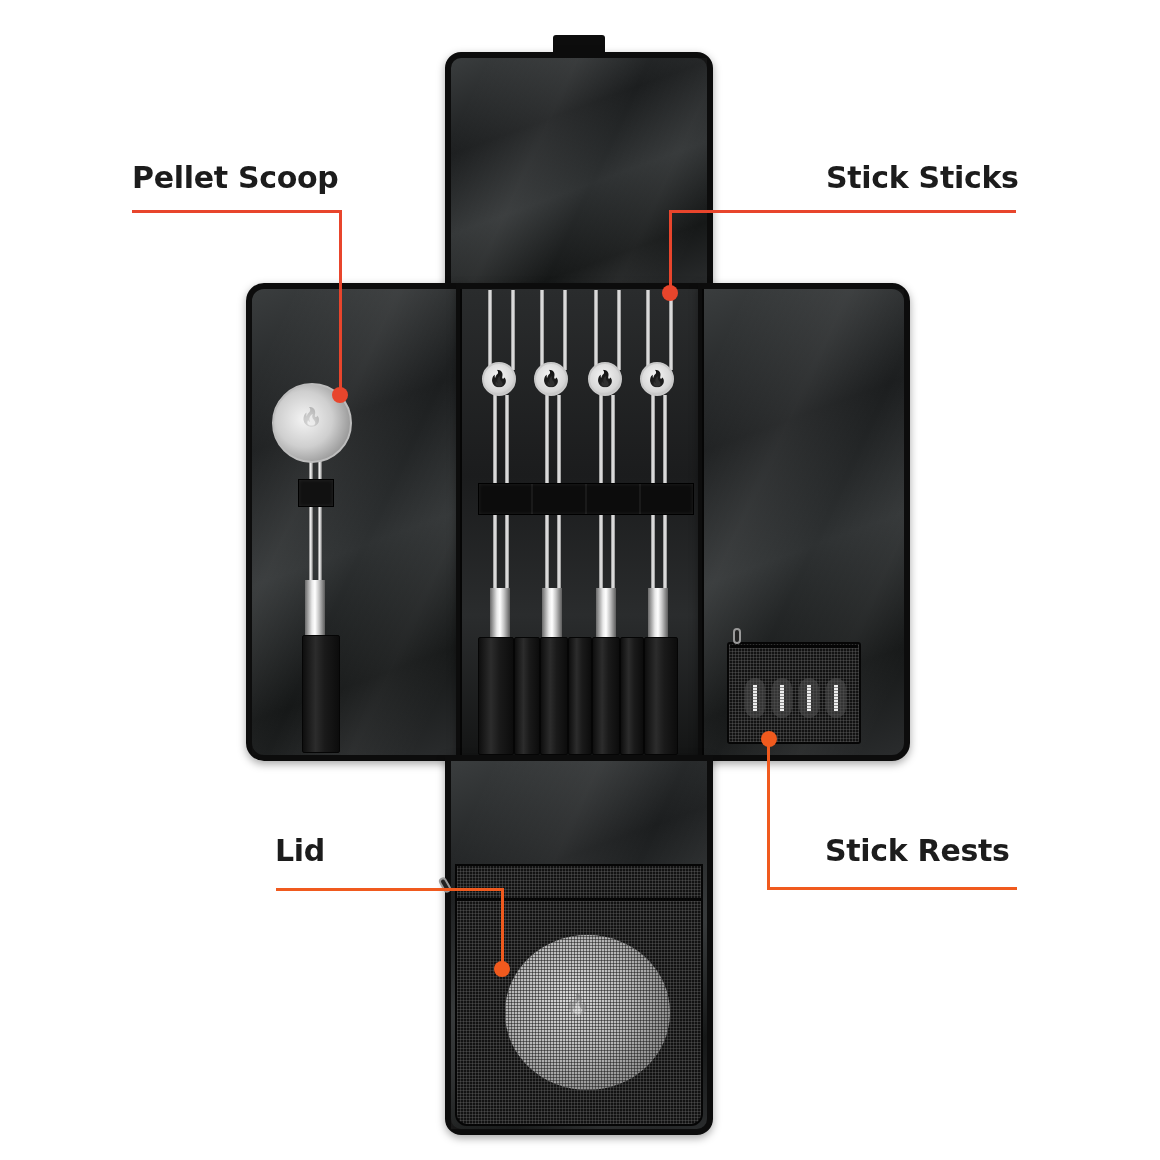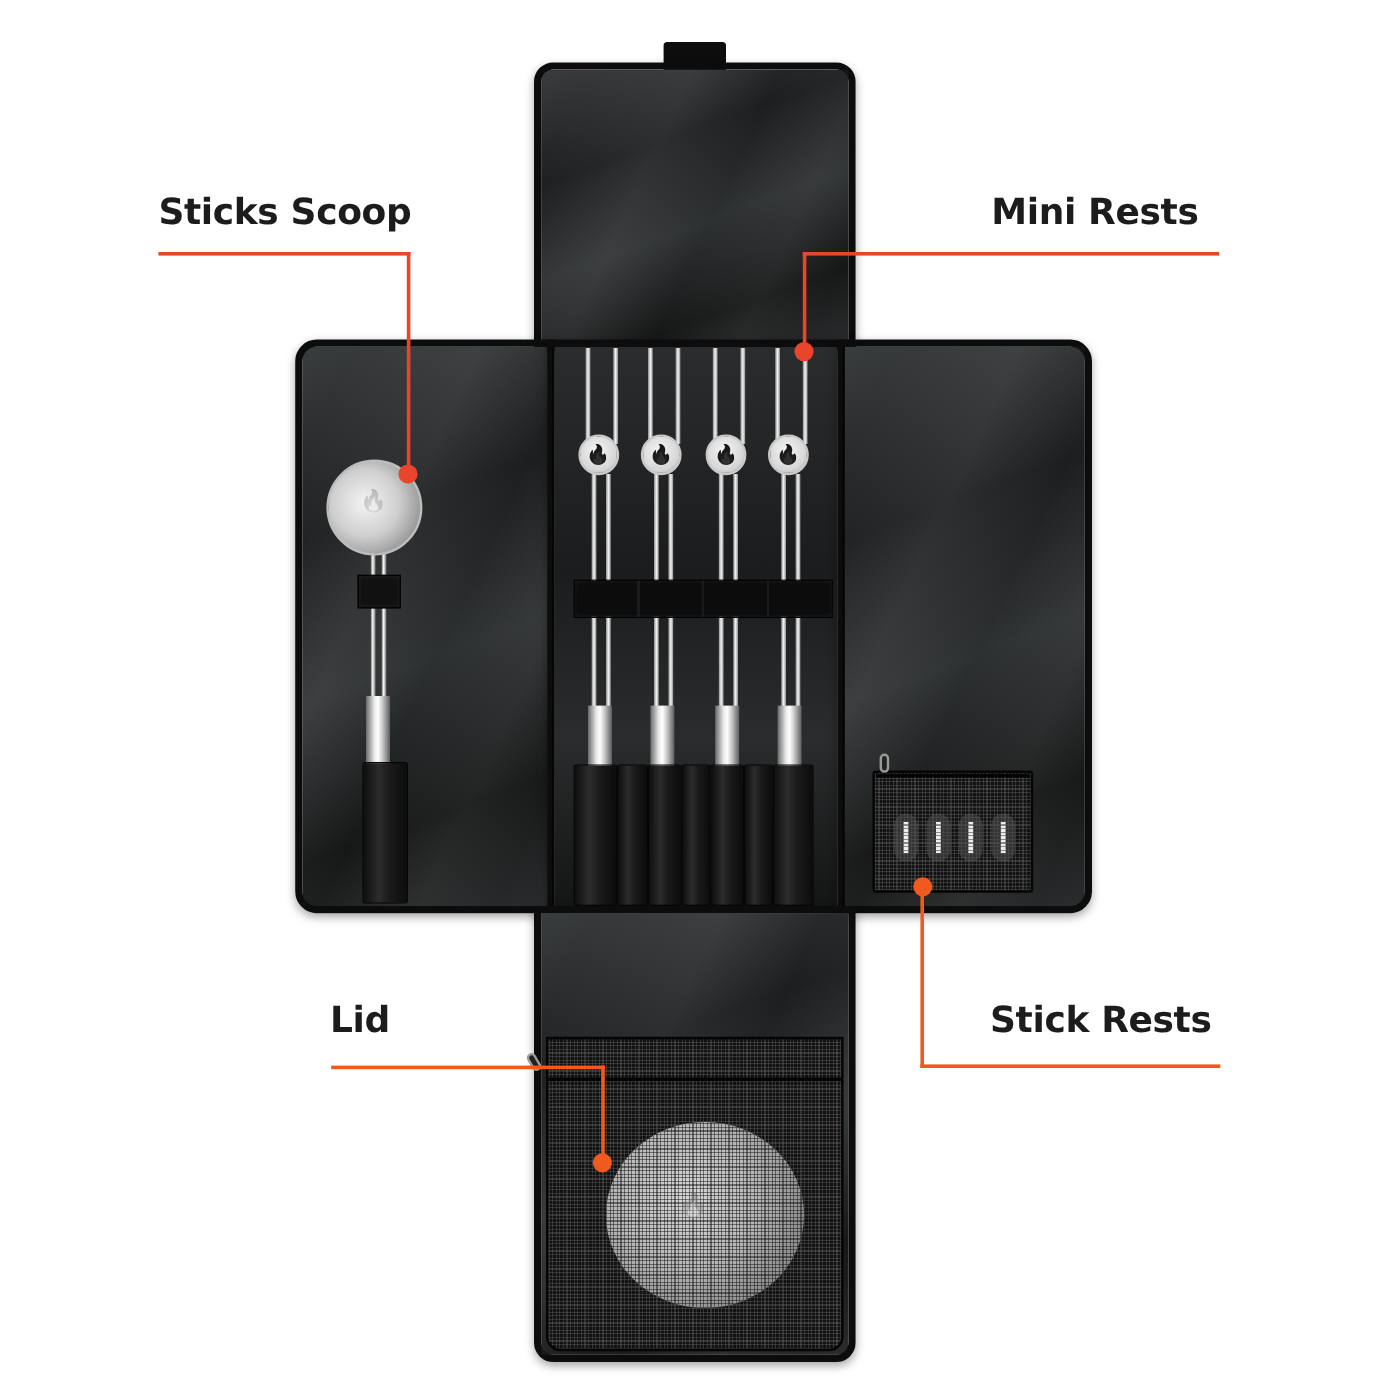--- a/index.html
+++ b/index.html
@@ -186,26 +186,26 @@
     <span></span>
   </div>
 
 <div class="mesh" style="left:455px; top:864px; width:248px; height:262px; border-radius:0 0 12px 12px;"></div>
 <div class="zipper-line" style="left:457px; top:898px; width:244px;"></div>
 <div class="zipper-pull" style="left:441px; top:877px; transform:rotate(-30deg);"></div>
 <div class="lid-disc"></div>
 <div class="lid-mesh-overlay"></div>
 <div class="lid-flame" style="filter:grayscale(1); opacity:0.4;">🔥</div>
 
-<div class="label" style="left:132px; top:160px;">Sticks Scoop</div>
+<div class="label" style="left:132px; top:160px;">Pellet Scoop</div>
 <div class="leader" style="left:132px; top:210px; width:210px; height:3px;"></div>
 <div class="leader" style="left:339px; top:210px; width:3px; height:184px;"></div>
 <div class="dot" style="left:332px; top:387px;"></div>
 
-<div class="label" style="left:826px; top:160px;">Mini Rests</div>
+<div class="label" style="left:826px; top:160px;">Stick Sticks</div>
 <div class="leader" style="left:669px; top:210px; width:347px; height:3px;"></div>
 <div class="leader" style="left:669px; top:210px; width:3px; height:82px;"></div>
 <div class="dot" style="left:662px; top:285px;"></div>
 
 <div class="label" style="left:275px; top:833px;text-align:center;">Lid</div>
 <div class="leader" style="left:276px; top:888px; width:228px; height:3px; background:#f05a1e;"></div>
 <div class="leader" style="left:501px; top:888px; width:3px; height:80px; background:#f05a1e;"></div>
 <div class="dot" style="left:494px; top:961px; background:#f05a1e;"></div>
 
 <div class="label" style="left:825px; top:833px;">Stick Rests</div>

